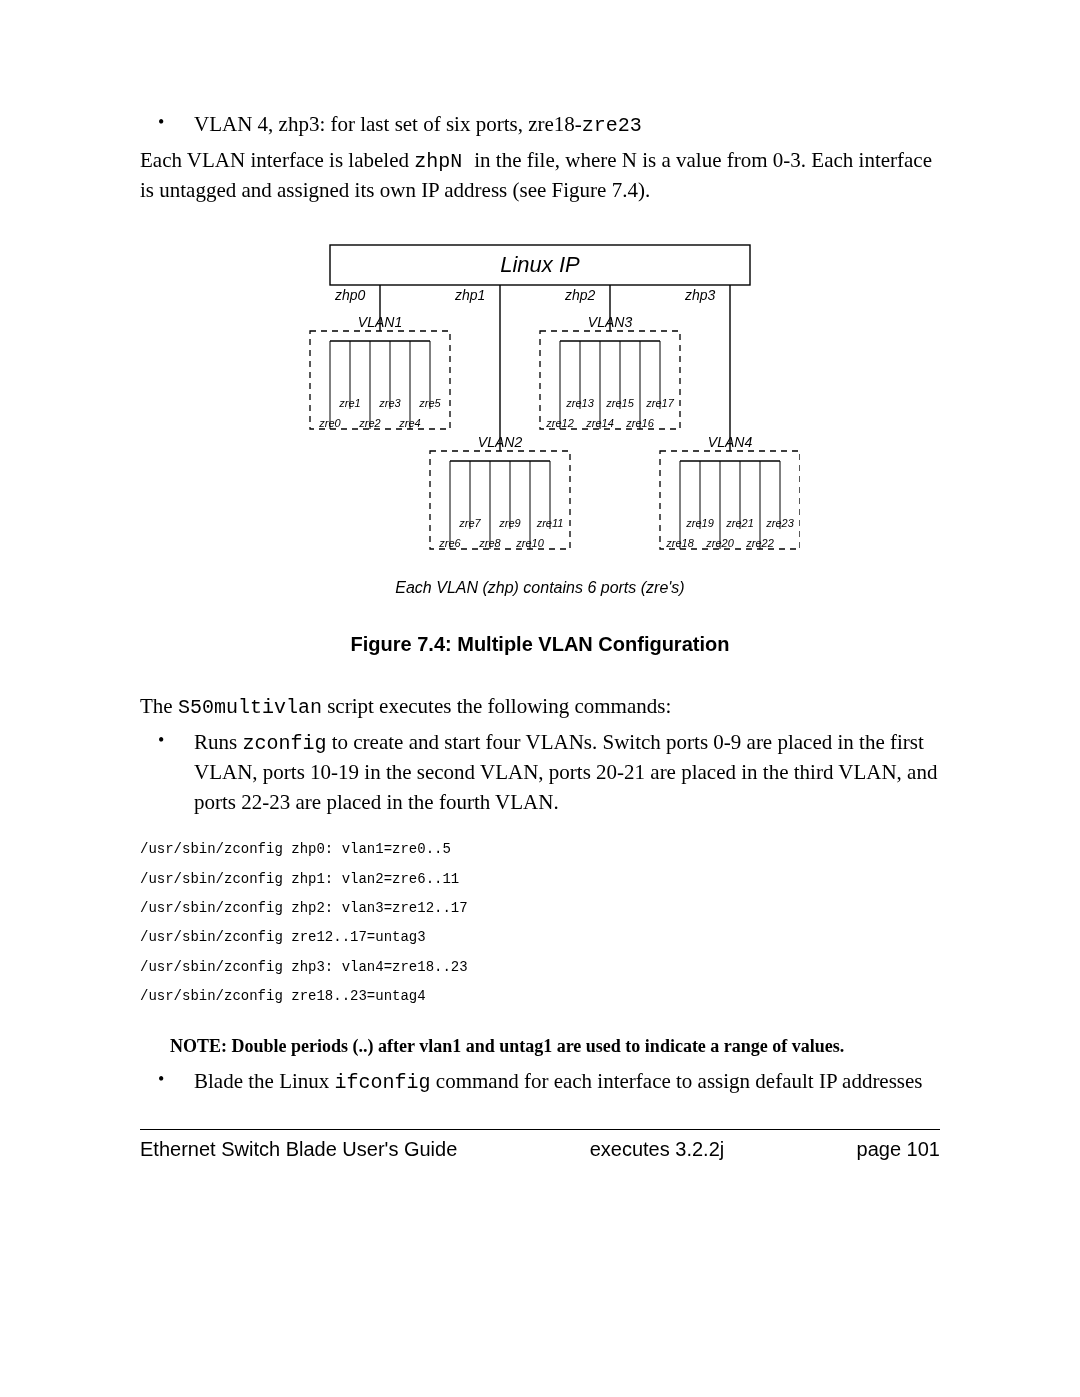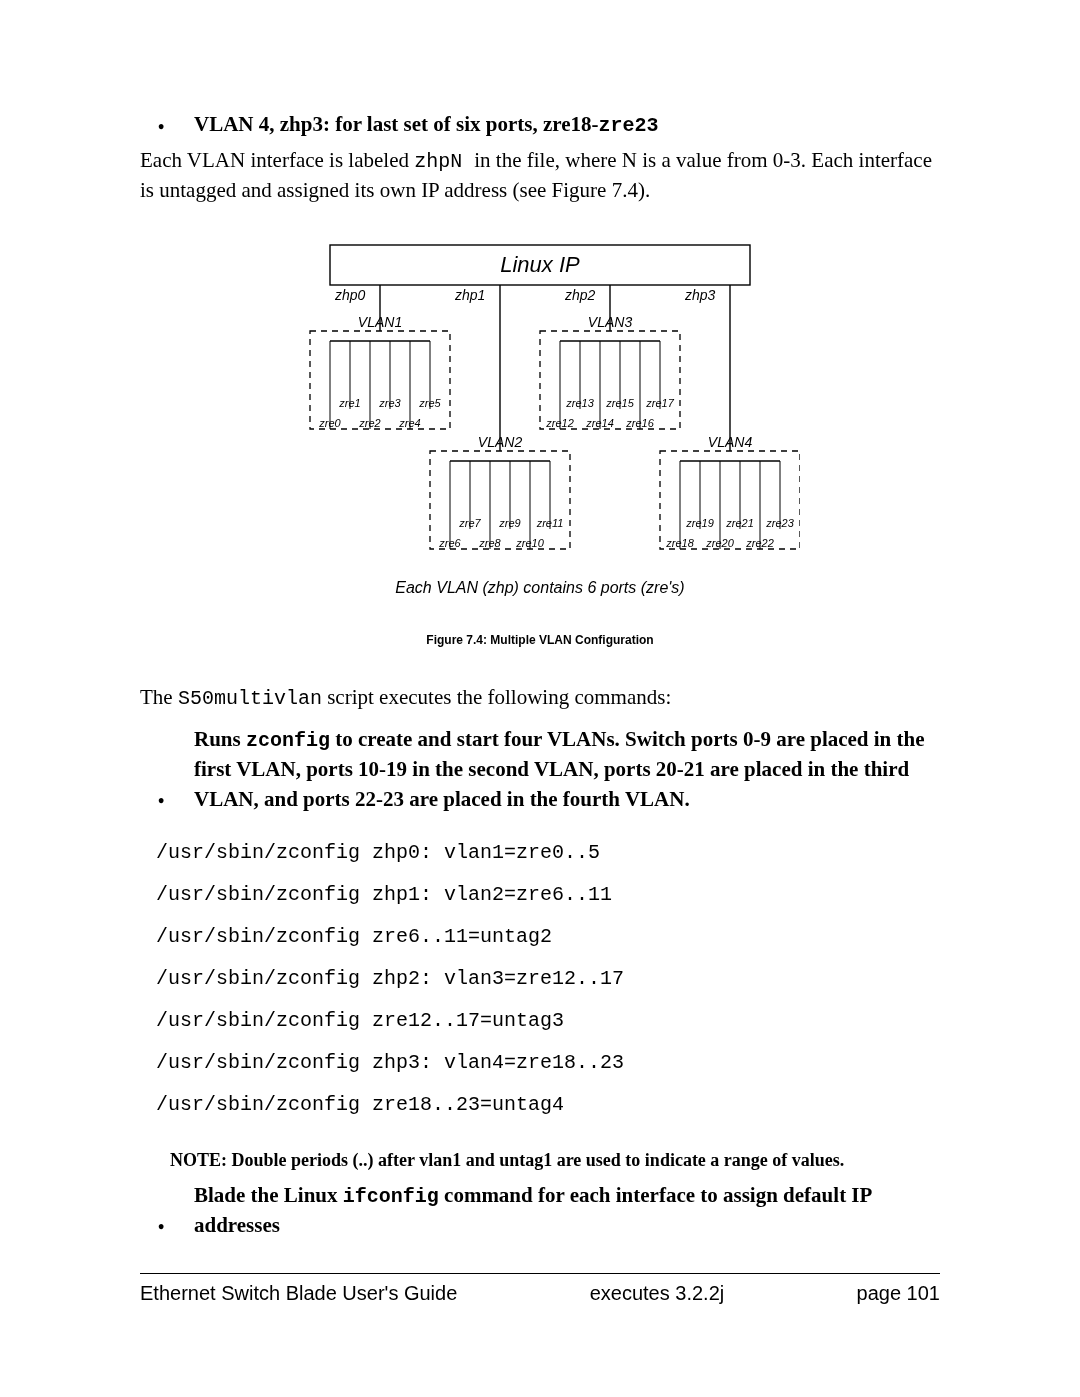--- a/index.html
+++ b/index.html
@@ -11,25 +11,24 @@
   }
   .page {
     width: 1080px;
     min-height: 1397px;
     padding: 110px 140px 60px 140px;
     box-sizing: border-box;
     position: relative;
   }
   .bullet-row {
     display: flex;
-    align-items: flex-end;
+    align-items: flex-start;
     margin-bottom: 6px;
     font-size: 21px;
     line-height: 1.4;
-    font-weight: bold;
   }
   .bullet-dot {
     width: 36px;
     padding-left: 18px;
     font-size: 18px;
   }
   .bullet-dot::before {
     content: "•";
   }
   .bullet-content {
@@ -51,28 +50,28 @@
   }
   .fig-caption {
     text-align: center;
     font-family: Arial, Helvetica, sans-serif;
     font-size: 16px;
   }
   .fig-title {
     text-align: center;
     font-family: Arial, Helvetica, sans-serif;
     font-weight: bold;
-    font-size: 12px;
+    font-size: 20px;
     margin: 36px 0 36px 0;
   }
   .commands {
     font-family: "Courier New", Courier, monospace;
-    font-size: 20px;
+    font-size: 14px;
     line-height: 2.1;
-    margin: 18px 0 24px 16px;
+    margin: 18px 0 24px 0;
   }
   .note {
     font-size: 18px;
     font-weight: bold;
     margin: 14px 0 10px 30px;
   }
   .footer-rule {
     border-top: 1.5px solid #000;
     margin-top: 32px;
     padding-top: 8px;
@@ -187,35 +186,34 @@
       <text x="500" y="292" text-anchor="middle" font-size="11">zre23</text>
       <text x="400" y="312" text-anchor="middle" font-size="11">zre18</text>
       <text x="440" y="312" text-anchor="middle" font-size="11">zre20</text>
       <text x="480" y="312" text-anchor="middle" font-size="11">zre22</text>
     </svg>
     <div class="fig-caption">Each VLAN (zhp) contains 6 ports (zre's)</div>
   </div>
 
   <div class="fig-title">Figure 7.4: Multiple VLAN Configuration</div>
 
-  <p class="para" style="margin-bottom:12px">
+  <p class="para" style="margin-bottom:6px">
     <span>The </span><span class="mono">S50multivlan</span><span> script executes the following commands:</span>
   </p>
 
   <div class="bullet-row">
     <span class="bullet-dot"></span>
     <span class="bullet-content">
       <span>Runs </span><span class="mono">zconfig</span><span> to create and start four VLANs.  Switch ports 0-9 are placed in the first VLAN, ports 10-19 in the second VLAN, ports 20-21 are placed in the third VLAN, and ports 22-23 are placed in the fourth VLAN.</span>
     </span>
   </div>
 
   <div class="commands">
     <div>/usr/sbin/zconfig zhp0: vlan1=zre0..5</div>
     <div>/usr/sbin/zconfig zhp1: vlan2=zre6..11</div>
-    <div>/usr/sbin/zconfig zre6..11=untag2</div>
     <div>/usr/sbin/zconfig zhp2: vlan3=zre12..17</div>
     <div>/usr/sbin/zconfig zre12..17=untag3</div>
     <div>/usr/sbin/zconfig zhp3: vlan4=zre18..23</div>
     <div>/usr/sbin/zconfig zre18..23=untag4</div>
   </div>
 
   <div class="note">NOTE: Double periods (..) after vlan1 and untag1 are used to indicate a range of values.</div>
 
   <div class="bullet-row">
     <span class="bullet-dot"></span>

